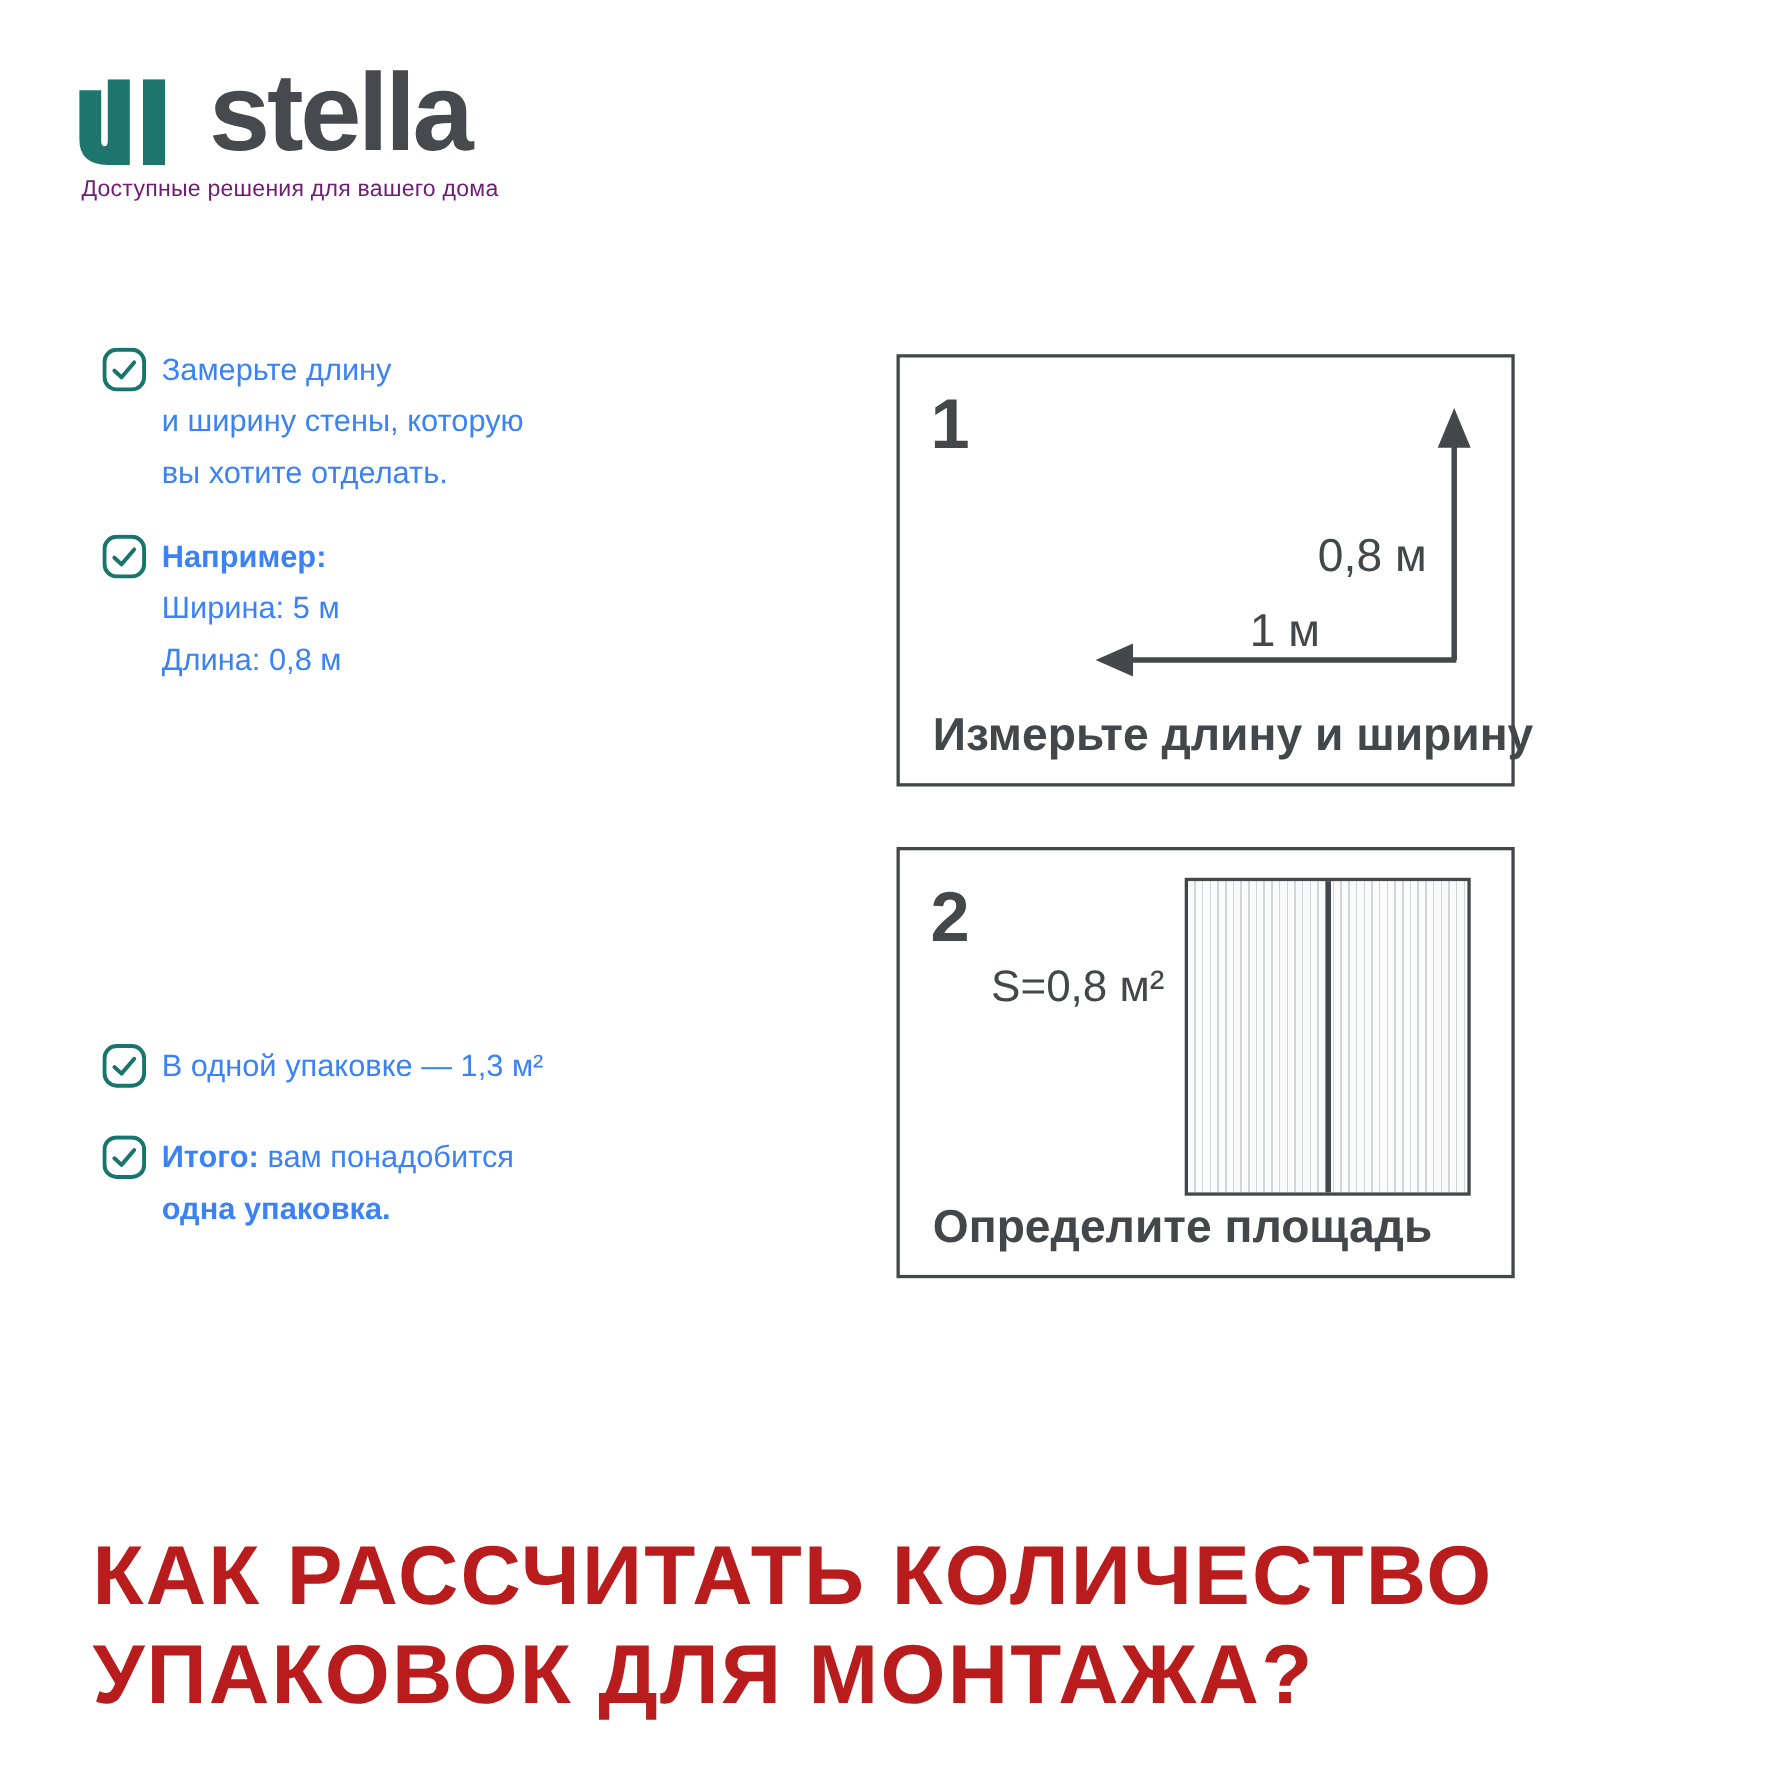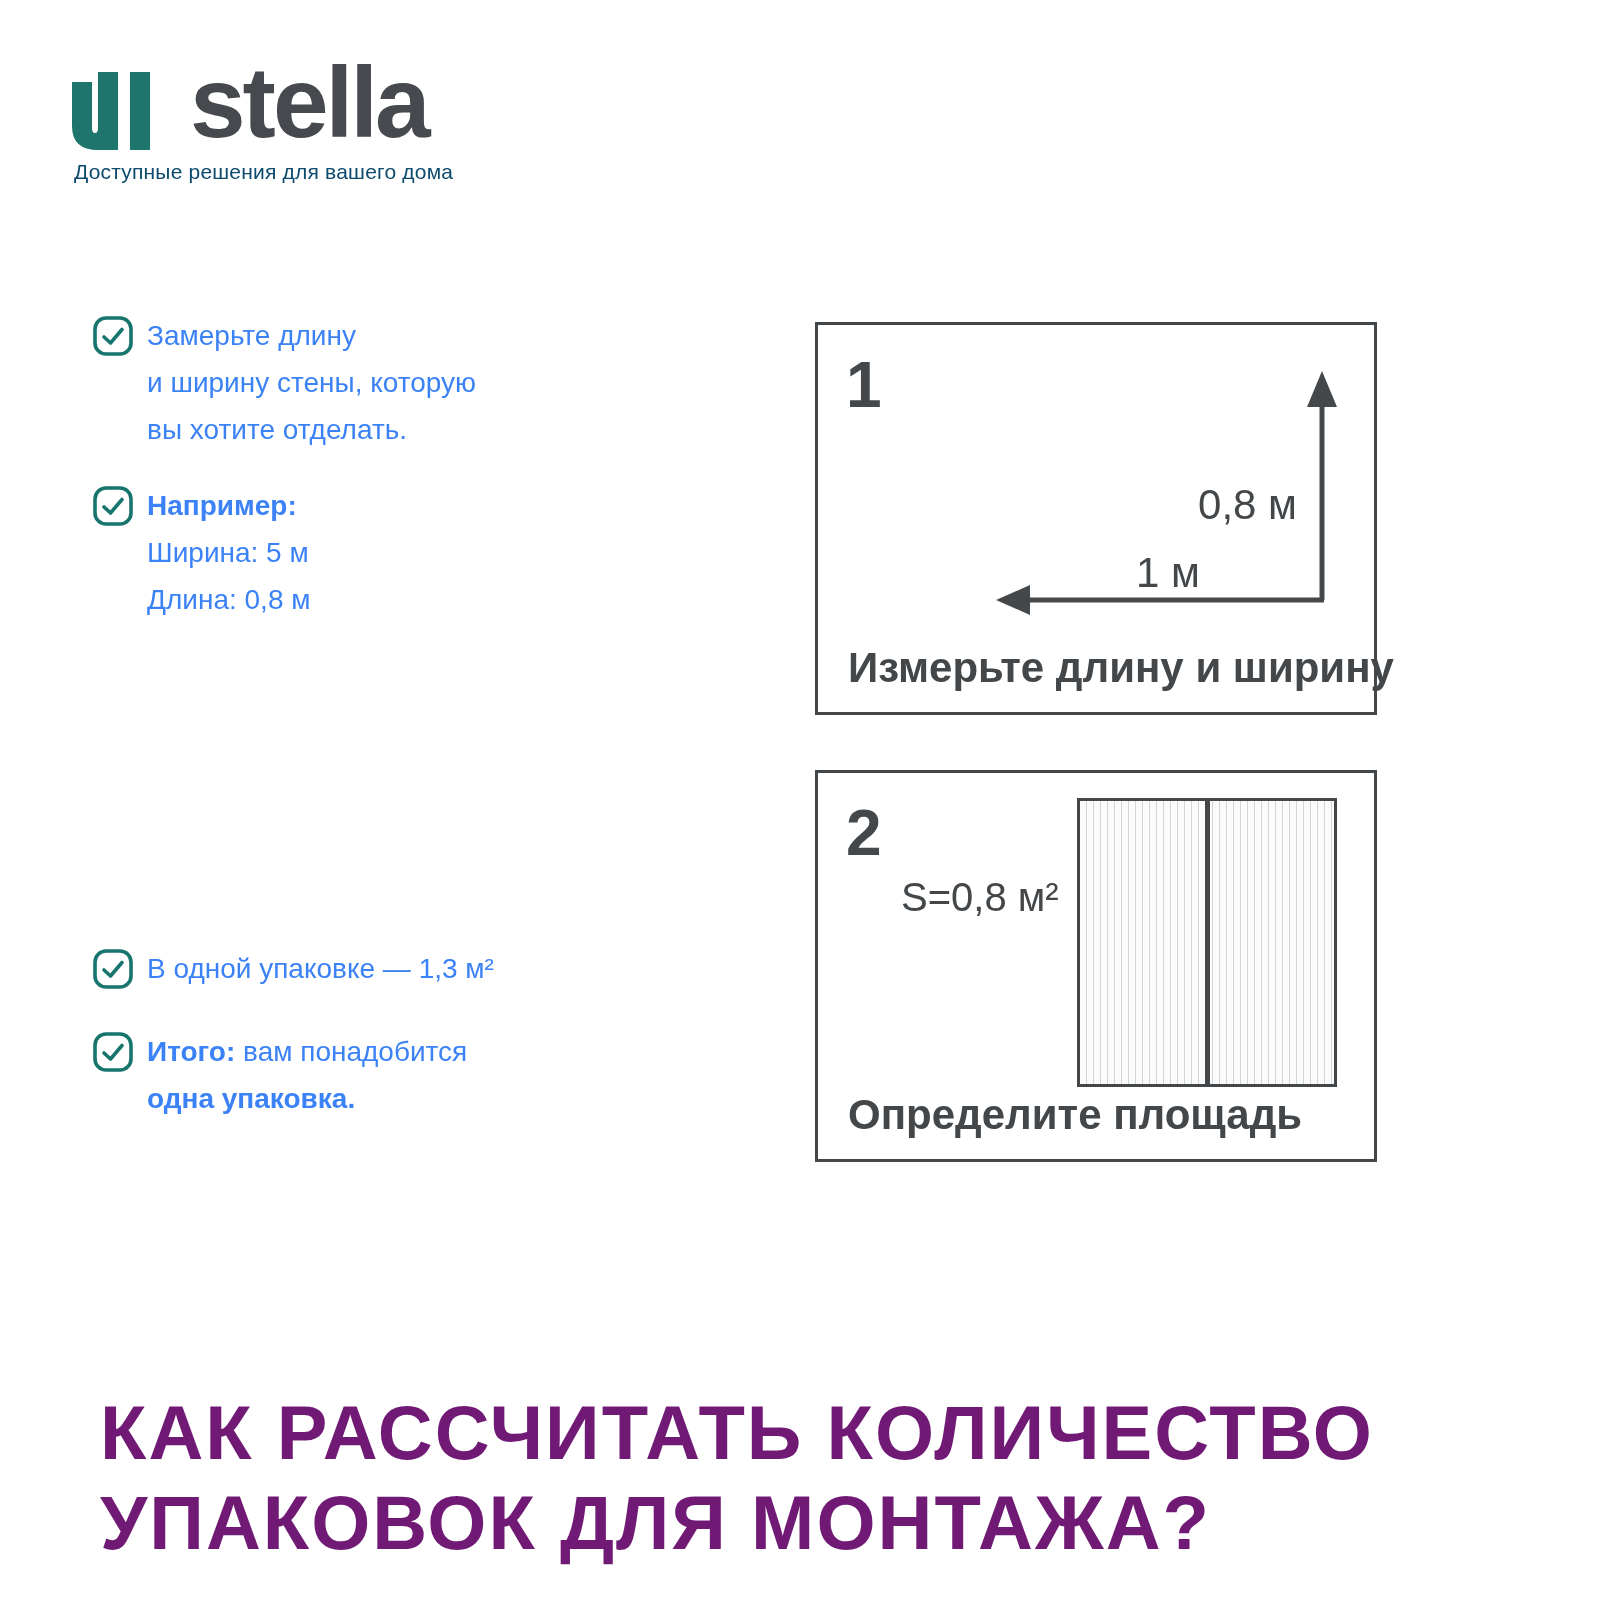--- a/index.html
+++ b/index.html
@@ -6,21 +6,21 @@
   .canvas{
     position:relative;width:1620px;height:1620px;background:#ffffff;overflow:hidden;
     font-family:"Liberation Sans",sans-serif;color:#43474a;text-decoration:underline;
   }
   
   .logo-icon{position:absolute;left:72px;top:72px;}
   .wordmark{
     position:absolute;left:190px;top:52px;font-size:100px;font-weight:600;
     letter-spacing:-3px;color:#46494d;line-height:1;
   }
-  .tagline{position:absolute;left:74px;top:160px;font-size:21px;color:#0c4a6e;letter-spacing:.2px;}
+  .tagline{position:absolute;left:74px;top:160px;font-size:21px;color:#701a75;letter-spacing:.2px;}
   
   .check-item{position:absolute;left:93px;display:flex;gap:14px;align-items:flex-start;width:640px;}
   .check-item .check-icon{flex:0 0 auto;margin-top:4px;}
   .check-text{font-size:28px;line-height:47px;color:#3b82f6;}
   .check-text .ln{display:block;}
   .b{font-weight:700;}
   .sb{font-weight:600;}
   
   .step-box{
     position:absolute;left:815px;width:562px;border:3px solid #43474a;
@@ -35,22 +35,22 @@
   .box-caption{position:absolute;left:30px;bottom:20px;font-size:42px;font-weight:700;white-space:nowrap;text-align:center;}
   .area-label{position:absolute;left:83px;top:102px;font-size:40px;}
   .panel-illustration{
     position:absolute;left:259px;top:25px;width:260px;height:289px;box-sizing:border-box;
     border:3px solid #43474a;
     background:repeating-linear-gradient(90deg,#fbfbfb 0px,#fbfbfb 5.6px,#d2d5d6 5.6px,#d2d5d6 7px);
   }
   .panel-divider{position:absolute;left:50%;top:0;width:5px;height:100%;margin-left:-2.5px;background:#43474a;}
   
   .headline{
-    position:absolute;left:100px;top:1388px;margin:0;font-size:76px;font-weight:700;
-    line-height:90px;letter-spacing:2px;color:#701a75;
+    position:absolute;left:84px;top:1388px;margin:0;font-size:76px;font-weight:700;
+    line-height:90px;letter-spacing:2px;color:#b91c1c;
   }
   .headline .ln{display:block;}
 </style>
 </head>
 <body>
 
 <div class="canvas">
 
   <svg class="logo-icon" width="118" height="80" viewBox="0 0 118 80" aria-hidden="true">
     <path fill="#1d756d" d="M0,10 V54 Q0,78 26,78 H46 V0 H26 V56 Q26,61 23,61 Q20,61 20,56 V10 Z"></path>

